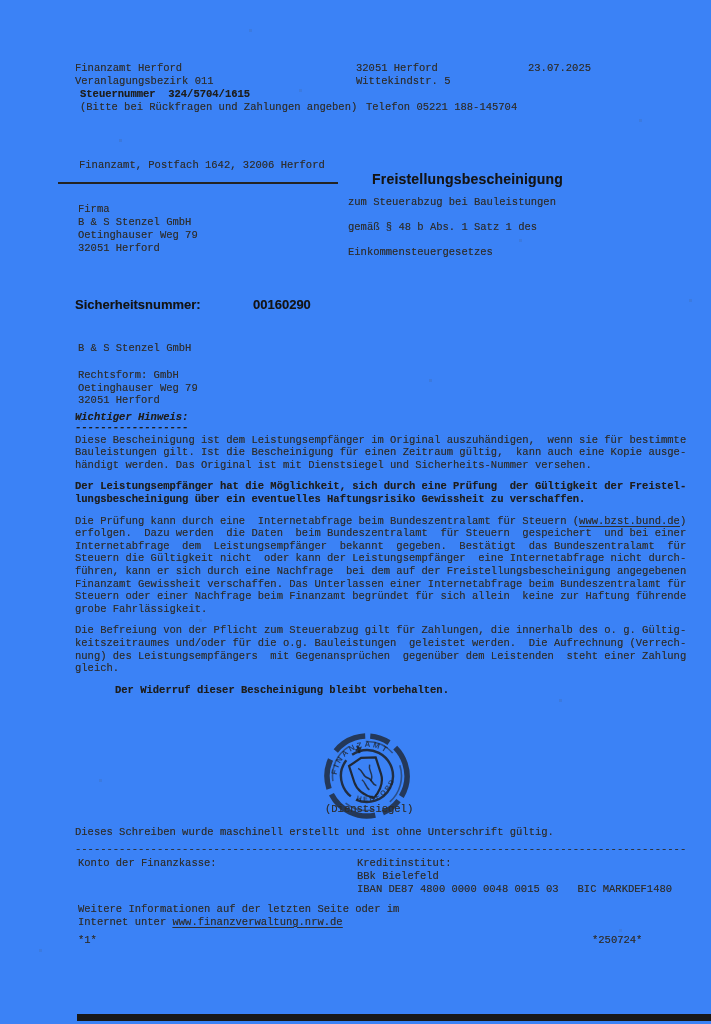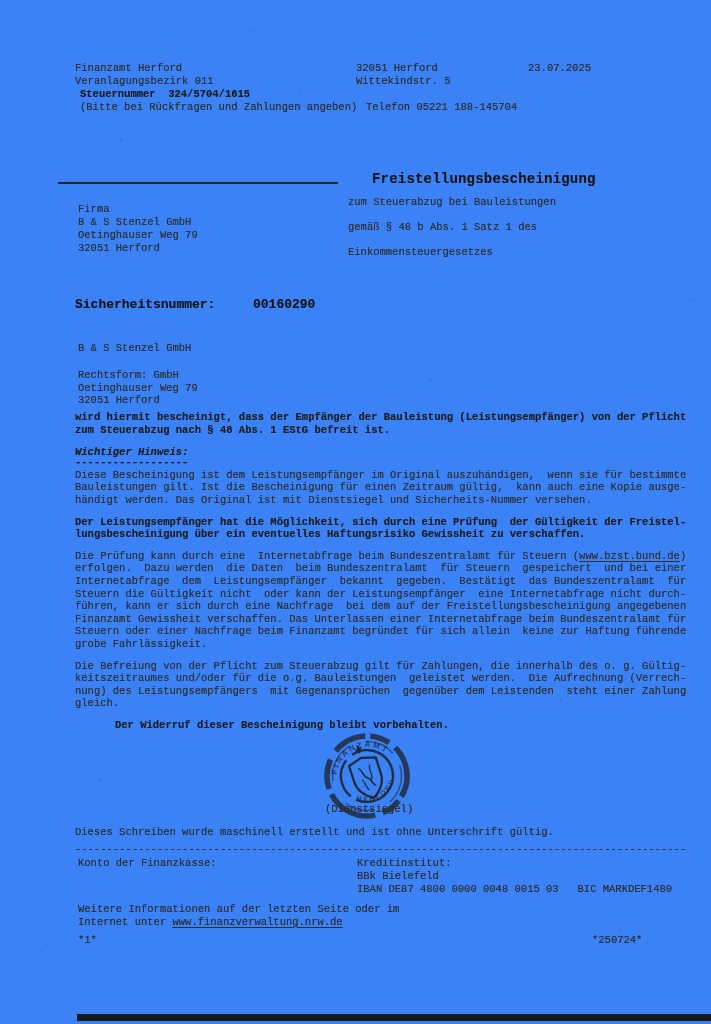--- a/index.html
+++ b/index.html
@@ -12,21 +12,21 @@
   }
   .abs{position:absolute;}
   .mono{
     font-family:"Liberation Mono","DejaVu Sans Mono",monospace;
     font-size:10.5px;line-height:12.6px;color:#2e2e2e;
     white-space:pre;
     text-shadow:0 0 0.3px rgba(45,45,45,.55);
   }
   .b{font-weight:bold;color:#1d1d1d;}
   .sansb{
-    font-family:Liberation Mono, monospace;
+    font-family:Liberation Sans, sans-serif;
     font-weight:bold;color:#141414;
     text-shadow:0 0 0.3px rgba(20,20,20,.4);
   }
   .title{font-size:14px;letter-spacing:.2px;}
   .secnum{font-size:13px;}
   .rule{background:#232323;}
   .doclink{color:inherit;text-decoration:underline;text-underline-offset:2px;cursor:pointer;}
   .bodyflow{width:624px;}
   .bodyflow > div{margin:0 0 9px 0;}
   .bodyflow > .tight{margin-bottom:3px;font-style:italic;}
@@ -54,20 +54,21 @@
   <div class="abs mono" style="left:75px;top:75px">Veranlagungsbezirk 011</div>
   <div class="abs mono b" style="left:80px;top:88px">Steuernummer  324/5704/1615</div>
   <div class="abs mono" style="left:80px;top:101px">(Bitte bei Rückfragen und Zahlungen angeben)</div>
 
   <div class="abs mono" style="left:356px;top:62px">32051 Herford</div>
   <div class="abs mono" style="left:356px;top:75px">Wittekindstr. 5</div>
   <div class="abs mono" style="left:366px;top:101px">Telefon 05221 188-145704</div>
 
   <div class="abs mono" style="left:528px;top:62px">23.07.2025</div>
 
+  <div class="abs mono" style="left:79px;top:159px">Finanzamt, Postfach 1642, 32006 Herford</div>
   <div class="abs rule" style="left:58px;top:182px;width:280px;height:2px"></div>
 
   <div class="abs sansb title" style="left:372px;top:171px">Freistellungsbescheinigung</div>
   <div class="abs mono" style="left:348px;top:196px">zum Steuerabzug bei Bauleistungen</div>
   <div class="abs mono" style="left:348px;top:221px">gemäß § 48 b Abs. 1 Satz 1 des</div>
   <div class="abs mono" style="left:348px;top:246px">Einkommensteuergesetzes</div>
 
   <div class="abs mono" style="left:78px;top:203px;line-height:12.9px">Firma
 B &amp; S Stenzel GmbH
 Oetinghauser Weg 79
@@ -75,22 +76,20 @@
 
   <div class="abs sansb secnum" style="left:75px;top:297px">Sicherheitsnummer:</div>
   <div class="abs sansb secnum" style="left:253px;top:297px">00160290</div>
 
   <div class="abs mono" style="left:78px;top:342px">B &amp; S Stenzel GmbH</div>
   <div class="abs mono" style="left:78px;top:369px">Rechtsform: GmbH
 Oetinghauser Weg 79
 32051 Herford</div>
 
   <div class="abs bodyflow" style="left:75px;top:411px">
-    <div class="mono b" style="margin-bottom:10px">wird hiermit bescheinigt, dass der Empfänger der Bauleistung (Leistungsempfänger) von der Pflicht
-zum Steuerabzug nach § 48 Abs. 1 EStG befreit ist.</div>
     <div class="tight">
       <div class="mono b">Wichtiger Hinweis:</div>
       <div class="mono b" style="line-height:7px">------------------</div>
     </div>
     <div class="mono" style="margin-bottom:9px">Diese Bescheinigung ist dem Leistungsempfänger im Original auszuhändigen,  wenn sie für bestimmte
 Bauleistungen gilt. Ist die Bescheinigung für einen Zeitraum gültig,  kann auch eine Kopie ausge-
 händigt werden. Das Original ist mit Dienstsiegel und Sicherheits-Nummer versehen.</div>
     <div class="mono b" style="margin-bottom:9px">Der Leistungsempfänger hat die Möglichkeit, sich durch eine Prüfung  der Gültigkeit der Freistel-
 lungsbescheinigung über ein eventuelles Haftungsrisiko Gewissheit zu verschaffen.</div>
     <div class="mono" style="margin-bottom:9px"><span>Die Prüfung kann durch eine  Internetabfrage beim Bundeszentralamt für Steuern (</span><a class="doclink">www.bzst.bund.de</a><span>)

